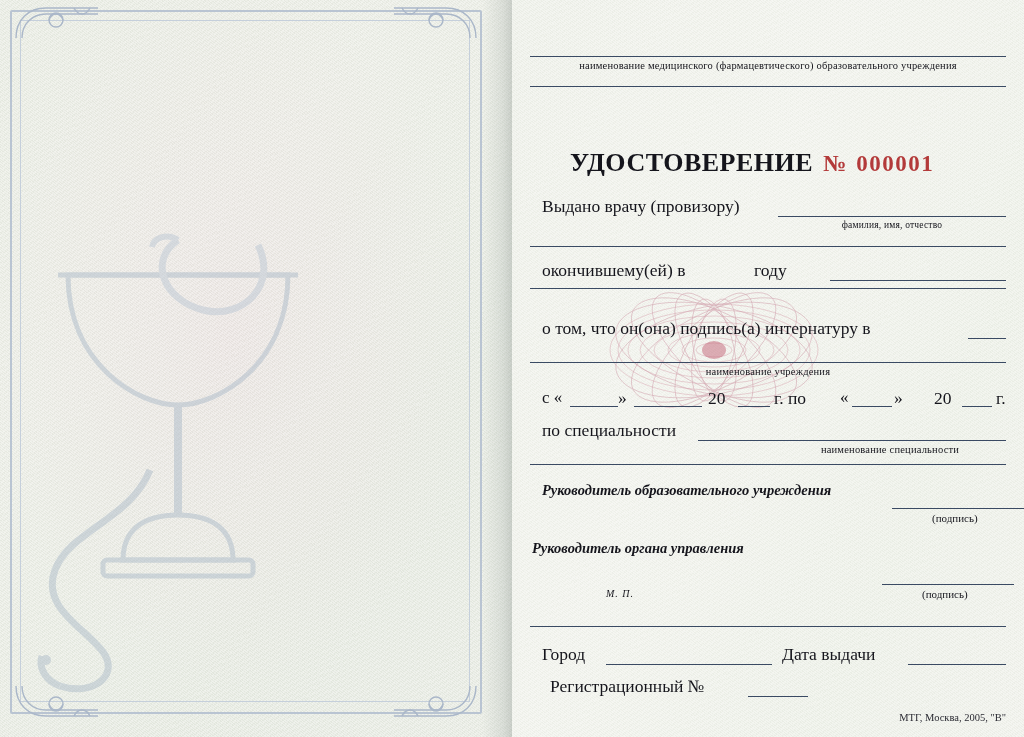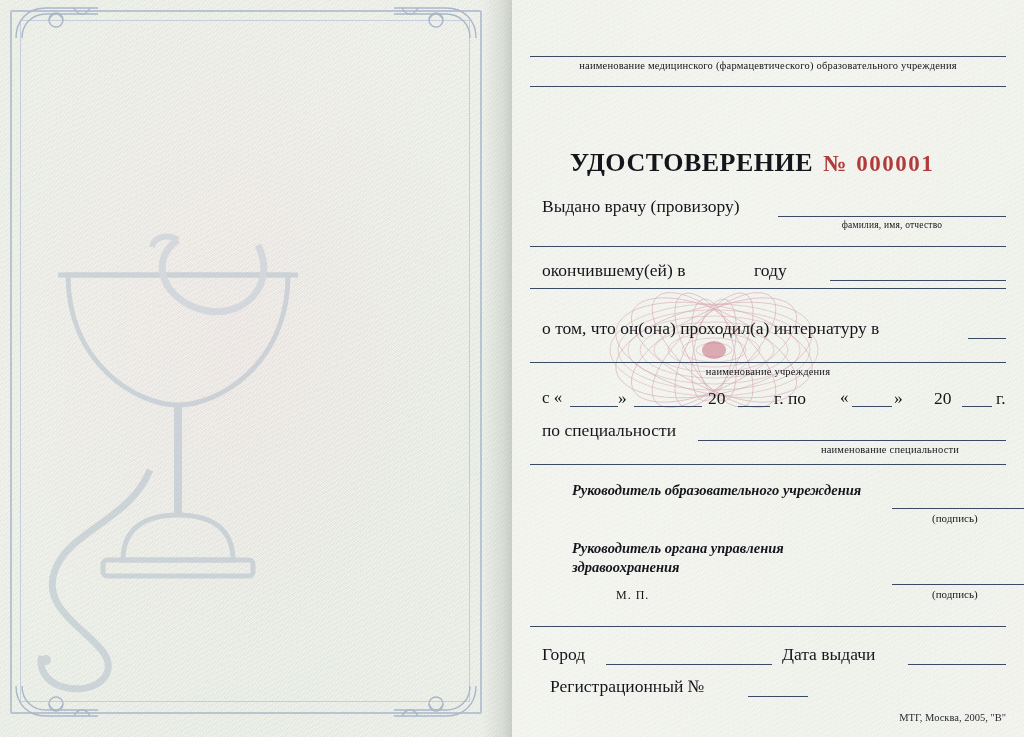--- a/index.html
+++ b/index.html
@@ -159,26 +159,26 @@
     color: #15151c;
     white-space: nowrap;
   }
 
   .sign-title {
     font-size: 14.5px;
     font-style: italic;
     font-weight: bold;
     color: #15151c;
     white-space: nowrap;
-    margin-left: 30px;
   }
   .mp {
-    font-size: 12px;
+    font-size: 10px;
     color: #15151c;
     letter-spacing: 1px;
+    font-style: italic;
   }
   .podpis {
     font-size: 11px;
     color: #15151c;
   }
   .footer-credit {
     position: absolute;
     right: 18px;
     bottom: 14px;
     font-size: 10.5px;
@@ -324,21 +324,21 @@
         <span class="body-text" style="position:absolute; left:12px; top:0;">окончившему(ей) в</span>
         <span class="body-text" style="position:absolute; left:224px; top:0;">году</span>
         <div class="rule" style="position:absolute; left:300px; top:20px; width:176px;"></div>
       </div>
 
       <div style="position:absolute; left:18px; top:288px; width:476px;">
         <div class="rule"></div>
       </div>
 
       <div style="position:absolute; left:18px; top:318px; width:476px;">
-        <span class="body-text" style="position:absolute; left:12px; top:0;">о том, что  он(она)  проходил(а)  интернатуру  в</span>
+        <span class="body-text" style="position:absolute; left:12px; top:0;">о том, что  он(она)  подпись(а)  интернатуру  в</span>
         <div class="rule" style="position:absolute; left:438px; top:20px; width:38px;"></div>
       </div>
 
       <div style="position:absolute; left:18px; top:362px; width:476px;">
         <div class="rule"></div>
         <div class="caption" style="margin-top:3px;">наименование учреждения</div>
       </div>
 
       <div style="position:absolute; left:18px; top:388px; width:476px; height:30px;">
         <span class="body-text quote" style="position:absolute; left:12px; top:0;">с «</span>
@@ -363,23 +363,22 @@
       </div>
 
       <div class="rule" style="position:absolute; left:18px; top:464px; width:476px;"></div>
 
       <div style="position:absolute; left:30px; top:482px; width:464px;">
         <div class="sign-title">Руководитель образовательного учреждения</div>
         <div class="rule" style="position:absolute; left:350px; top:26px; width:132px;"></div>
         <div class="podpis" style="position:absolute; left:390px; top:30px;">(подпись)</div>
       </div>
 
-      <div style="position:absolute; left:30px; top:540px; width:464px;">
+      <div style="position:absolute; left:20px; top:540px; width:464px;">
         <div class="sign-title">Руководитель органа  управления</div>
-        <div class="sign-title" style="margin-top:2px;">здравоохранения</div>
         <div class="mp" style="position:absolute; left:74px; top:48px;">М. П.</div>
         <div class="rule" style="position:absolute; left:350px; top:44px; width:132px;"></div>
         <div class="podpis" style="position:absolute; left:390px; top:48px;">(подпись)</div>
       </div>
 
       <div class="rule" style="position:absolute; left:18px; top:626px; width:476px;"></div>
 
       <div style="position:absolute; left:18px; top:644px; width:476px;">
         <span class="body-text" style="position:absolute; left:12px; top:0;">Город</span>
         <div class="rule" style="position:absolute; left:76px; top:20px; width:166px;"></div>

